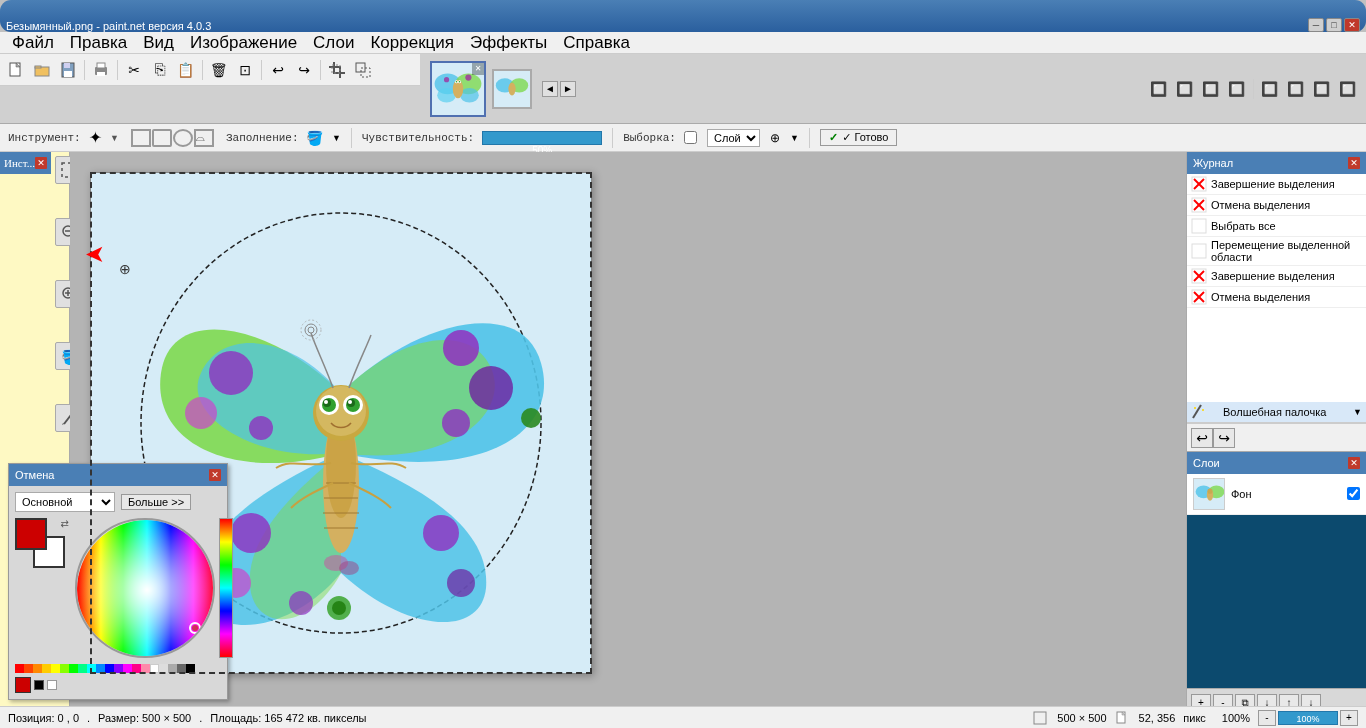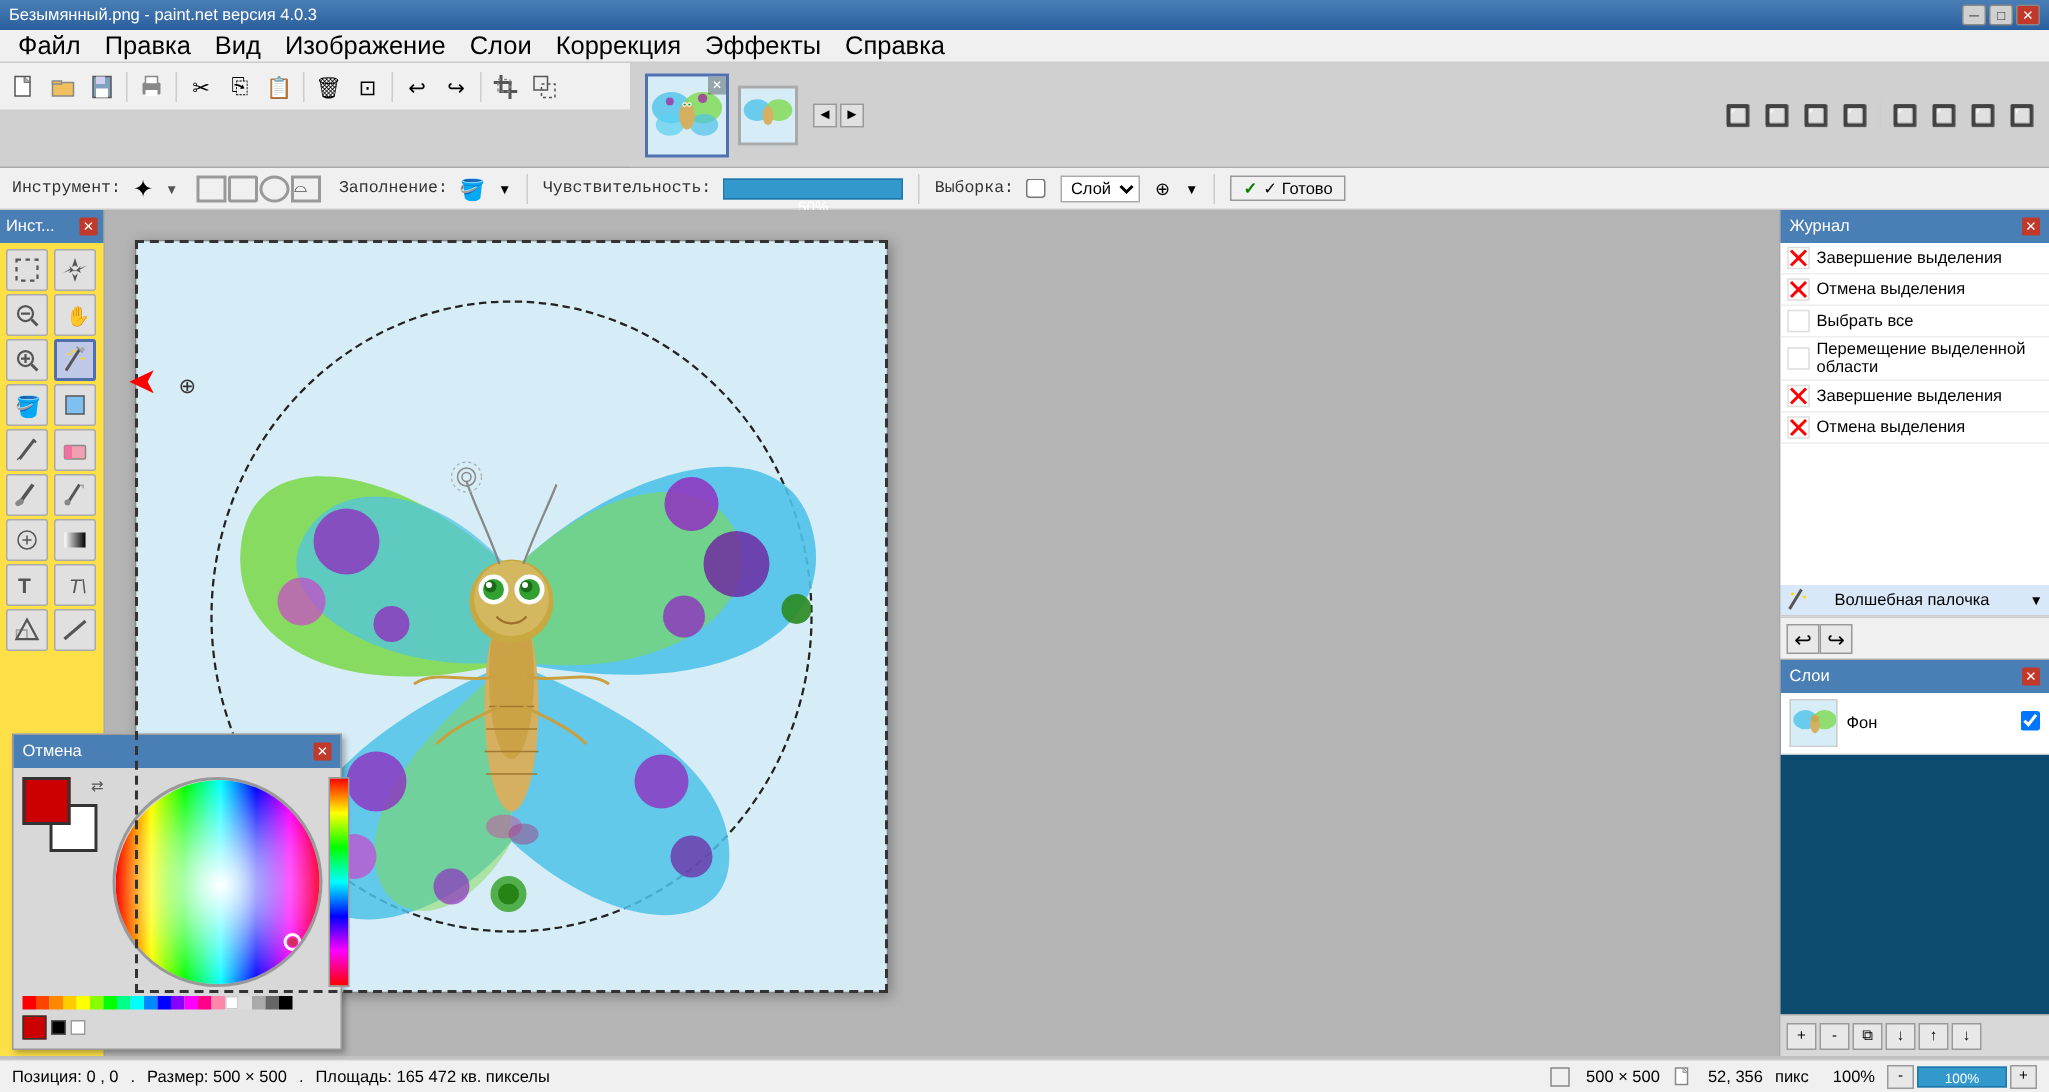--- a/index.html
+++ b/index.html
@@ -1,22 +1,22 @@
 <!DOCTYPE html>
 <html><head>
   <meta charset="utf-8">
   <style>
     * { margin: 0; padding: 0; box-sizing: border-box; }
     body { width: 1366px; height: 728px; overflow: hidden; font-family: 'Segoe UI', Tahoma, sans-serif; font-size: 11px; background: #c0c0c0; }
 
     
     #titlebar {
-      width: 100%; height: 20px; background: linear-gradient(to bottom, #4a7fb5, #2a5f9e);
-      display: flex; align-items: center; justify-content: space-between; padding: 0 6px;
-      color: white; font-size: 11px;
+      width: 100%; height: 32px; background: linear-gradient(to bottom, #4a7fb5, #2a5f9e);
+      display: flex; align-items: flex-end; justify-content: space-between; padding: 0 6px;
+      color: white; font-size: 11px; border-radius: 11px;
     }
     #titlebar .win-controls { display: flex; gap: 2px; }
     .win-btn { width: 16px; height: 14px; border: 1px solid #888; border-radius: 2px; cursor: pointer; display: flex; align-items: center; justify-content: center; font-size: 9px; color: #333; background: #d0d0d0; }
     .win-btn.close { background: #c0392b; color: white; }
 
     
     #menubar {
       width: 100%; height: 22px; background: #f0f0f0;
       display: flex; align-items: center; padding: 0 4px;
       border-bottom: 1px solid #ccc;
@@ -40,22 +40,22 @@
     }
     .opt-label { color: #333; font-family: Liberation Mono, monospace; }
     .opt-select { border: 1px solid #aaa; padding: 1px 2px; height: 18px; font-size: 11px; background: white; }
     .opt-progress { width: 120px; height: 14px; background: #3399cc; border: 1px solid #2277aa; position: relative; }
     .opt-progress-text { position: absolute; width: 100%; text-align: center; color: white; font-size: 10px; line-height: 14px; }
     .opt-checkbox { margin-right: 2px; }
     .opt-done-btn { background: #f0f0f0; border: 1px solid #999; padding: 1px 8px; cursor: pointer; font-size: 11px; display: flex; align-items: center; gap: 4px; }
 
     
     #tools-panel {
-      width: 70px; background: #fde047; border-right: 1px solid #aaa;
-      display: flex; flex-direction: column;
+      width: 70px; background: #fef9c3; border-right: 1px solid #aaa;
+      display: flex; flex-direction: row; font-family: Liberation Serif, serif;
     }
     .tools-header {
       height: 22px; background: #4a7fb5; display: flex; align-items: center;
       padding: 0 4px; color: white; font-size: 11px; justify-content: space-between;
     }
     .tools-grid {
       display: grid; grid-template-columns: 1fr 1fr; gap: 2px; padding: 4px;
     }
     .tool-btn {
       width: 28px; height: 28px; border: 1px solid #aaa; background: #e0e0e0;
@@ -684,20 +684,27 @@
       <div style="width:18px;height:16px;border:1px solid #999;background:#e8e8e8;display:flex;align-items:center;justify-content:center;cursor:pointer;font-size:10px;">+</div>
     </div>
   </div>
 
   <div id="palette-panel" style="position:absolute;left:8px;bottom:28px;width:220px;background:#d8d8d8;border:1px solid #999;box-shadow:2px 2px 4px rgba(0,0,0,0.3);">
     <div class="palette-header">
       <span>Отмена</span>
       <div style="width:12px;height:12px;background:#c0392b;border-radius:1px;display:flex;align-items:center;justify-content:center;color:white;font-size:9px;cursor:pointer;">✕</div>
     </div>
     <div class="palette-content">
+      <div class="palette-top">
+        <select class="palette-select">
+          <option>Основной</option>
+          <option>Дополнительный</option>
+        </select>
+        <button class="palette-more-btn">Больше &gt;&gt;</button>
+      </div>
 
       <div style="display:flex;align-items:flex-start;">
 
         <div style="position:relative;width:54px;height:54px;margin-right:6px;flex-shrink:0;">
 
           <div style="position:absolute;top:18px;left:18px;width:32px;height:32px;background:white;border:2px solid #333;cursor:pointer;"></div>
 
           <div style="position:absolute;top:0;left:0;width:32px;height:32px;background:#cc0000;border:2px solid #333;cursor:pointer;"></div>
 
           <div style="position:absolute;top:0;right:0;font-size:10px;cursor:pointer;color:#555;">⇄</div>

